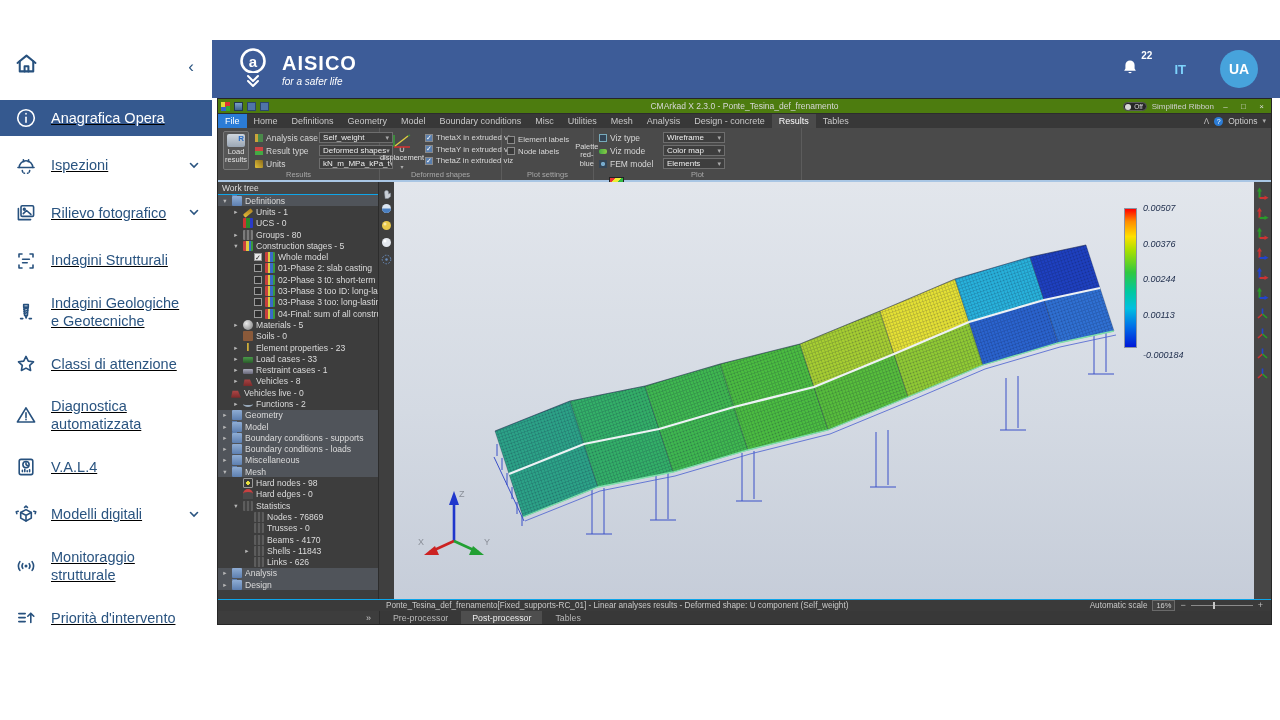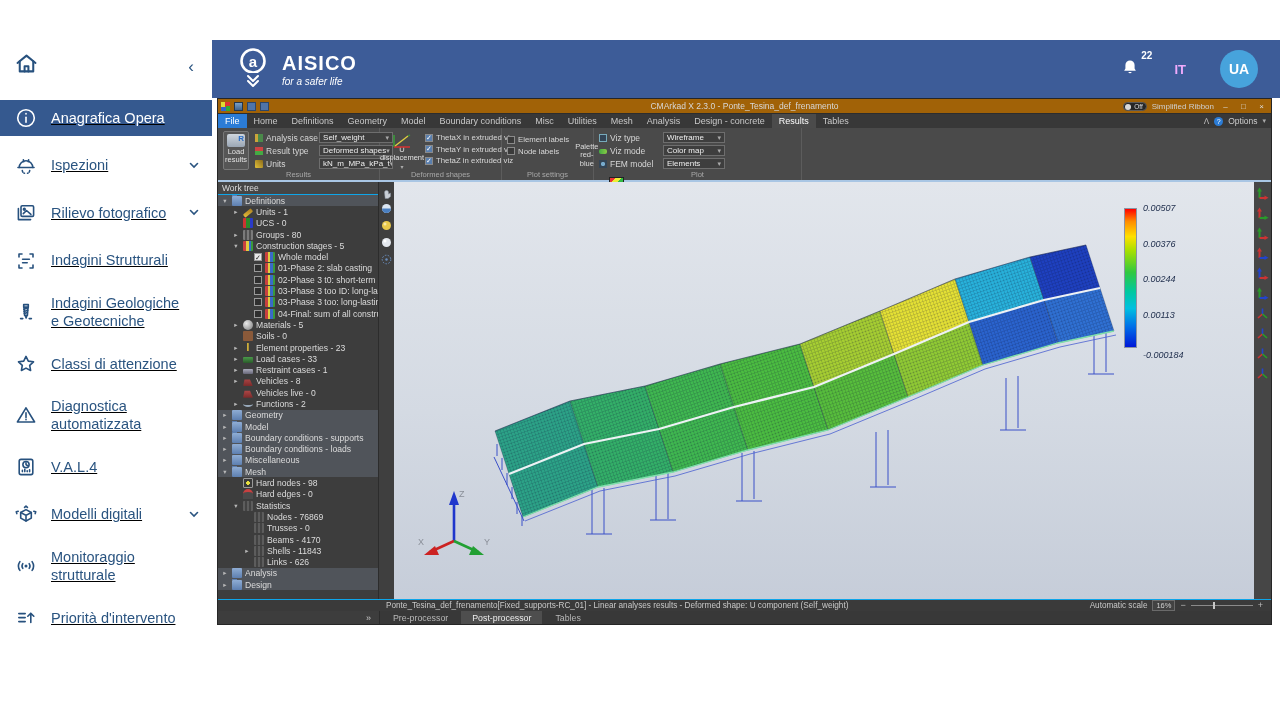--- a/index.html
+++ b/index.html
@@ -23,28 +23,28 @@
 
   
   .topbar { position:absolute; left:212px; top:40px; width:1068px; height:58px; background:#3d5c98; display:flex; align-items:center; padding:0 22px; z-index:4; }
   .brandwrap { display:flex; align-items:center; gap:8px; }
   .brand-text { color:#fff; }
   .brand-name { font-size:20px; font-weight:bold; letter-spacing:1px; }
   .brand-tag { font-size:10px; font-style:italic; margin-top:1px; }
   .topbar-right { margin-left:auto; display:flex; align-items:center; gap:34px; }
   .bell-wrap { position:relative; }
   .bell-badge { position:absolute; top:-7px; right:-12px; color:#fff; font-size:10px; font-weight:bold; }
-  .lang { color:#f0abfc; font-size:13px; font-weight:bold; cursor:pointer; }
+  .lang { color:#7dd3fc; font-size:13px; font-weight:bold; cursor:pointer; }
   .avatar { width:38px; height:38px; border-radius:50%; background:#47a3dc; color:#fff; font-size:14px; font-weight:bold; display:flex; align-items:center; justify-content:center; cursor:pointer; }
 
   
   .appwin { position:absolute; left:217px; top:98px; width:1055px; height:527px; background:#3a3a3a; z-index:6; font-size:9px; color:#d5d5d5; display:flex; flex-direction:column; border:1px solid #262626; }
 
   
-  .titlebar { height:14px; flex:none; display:flex; align-items:center; background:#a16207; padding:0 3px; }
+  .titlebar { height:14px; flex:none; display:flex; align-items:center; background:#4d7c0f; padding:0 3px; }
   .qat { display:flex; align-items:center; gap:4px; }
   .qicon { width:9px; height:9px; display:inline-block; }
   .qi-app { background:conic-gradient(#d33 0 25%, #3a3 25% 50%, #36c 50% 75%, #dd3 75%); }
   .qi-save { background:linear-gradient(#7aa0c8,#40648e); border:1px solid #22364e; }
   .qi-win { background:#4f74a8; border:1px solid #2c466a; }
   .title-text { position:absolute; left:50%; transform:translateX(-50%); font-size:8.5px; color:#d8d8d8; white-space:nowrap; }
   .title-right { margin-left:auto; display:flex; align-items:center; gap:5px; }
   .toggle-pill { width:24px; height:9px; border-radius:5px; background:#262626; border:1px solid #5a5a5a; position:relative; display:flex; align-items:center; justify-content:flex-end; padding-right:3px; color:#ddd; font-size:6.5px; cursor:pointer; }
   .toggle-pill::before { content:""; position:absolute; left:1px; top:1px; width:6px; height:6px; border-radius:50%; background:#d8d8d8; }
   .sr-label { font-size:8px; color:#cfcfcf; }
@@ -577,21 +577,21 @@
             <div class="trow" style="padding-left: 14px;">
               <span class="texp">▸</span>
               <span class="ti ti-restraint"></span>
               <span>Restraint cases -  1</span>
             </div>
             <div class="trow" style="padding-left: 14px;">
               <span class="texp">▸</span>
               <span class="ti ti-vehicle"></span>
               <span>Vehicles -  8</span>
             </div>
-            <div class="trow" style="padding-left: 14px;">
+            <div class="trow" style="padding-left: 2px;">
               <span class="texp"></span>
               <span class="ti ti-vehicle"></span>
               <span>Vehicles live -  0</span>
             </div>
             <div class="trow" style="padding-left: 14px;">
               <span class="texp">▸</span>
               <span class="ti ti-function"></span>
               <span>Functions -  2</span>
             </div>
             <div class="trow hl" style="padding-left: 3px;">

